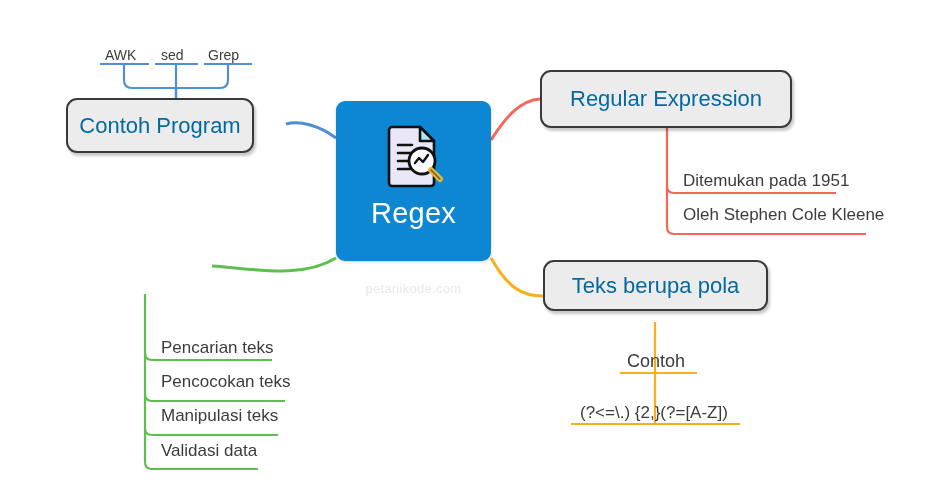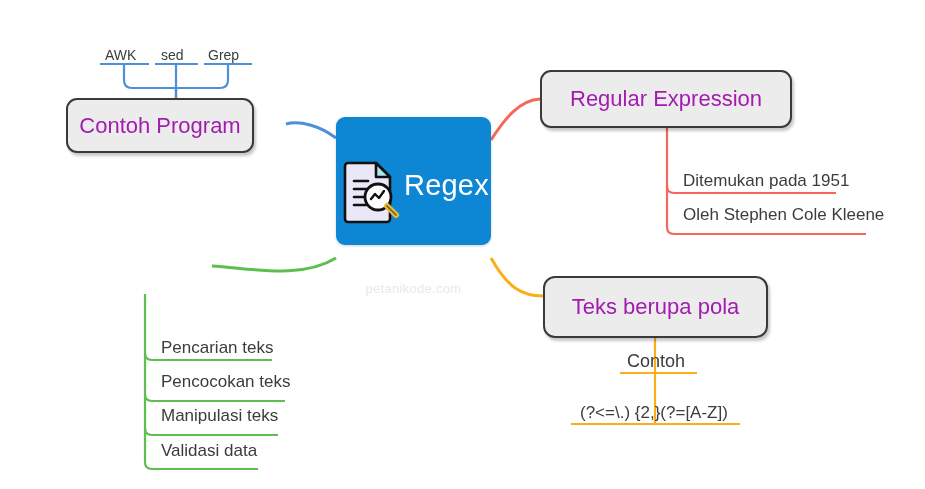--- a/index.html
+++ b/index.html
@@ -23,29 +23,29 @@
     top: 0;
     width: 925px;
     height: 489px;
     pointer-events: none;
   }
 
   
   .center-node {
     position: absolute;
     left: 336px;
-    top: 117px;
+    top: 101px;
     width: 155px;
-    height: 128px;
+    height: 160px;
     background: #0d87d4;
     border-radius: 9px;
     box-shadow: 0 1px 3px rgba(0,0,0,0.18);
     z-index: 5;
     display: flex;
-    flex-direction: row;
+    flex-direction: column;
     align-items: center;
     justify-content: flex-start;
   }
   .center-icon {
     margin-top: 20px;
     width: 68px;
     height: 68px;
   }
   .center-label {
     margin-top: 8px;
@@ -72,29 +72,29 @@
     border: 2.5px solid #3a3a3a;
     border-radius: 11px;
     box-shadow: 2px 3px 3px rgba(0,0,0,0.22);
     display: flex;
     align-items: center;
     justify-content: center;
     z-index: 6;
     box-sizing: border-box;
   }
   .node-box span {
-    color: #a21caf;
+    color: #0369a1;
     font-size: 22px;
     white-space: nowrap;
   }
 
   #box-contoh-program { left: 66px;  top: 98px;  width: 188px; height: 55px; }
   #box-regular-expression { left: 540px; top: 70px;  width: 252px; height: 58px; }
   #box-manfaat       { left: 78px;  top: 239px; width: 134px; height: 55px; }
-  #box-teks-pola     { left: 543px; top: 276px; width: 225px; height: 62px; border-radius: 12px; }
+  #box-teks-pola     { left: 543px; top: 260px; width: 225px; height: 51px; }
 
   
   .leaf {
     position: absolute;
     color: #3c3c3c;
     font-size: 17px;
     white-space: nowrap;
     z-index: 6;
   }
   .leaf.small { font-size: 14px; }

